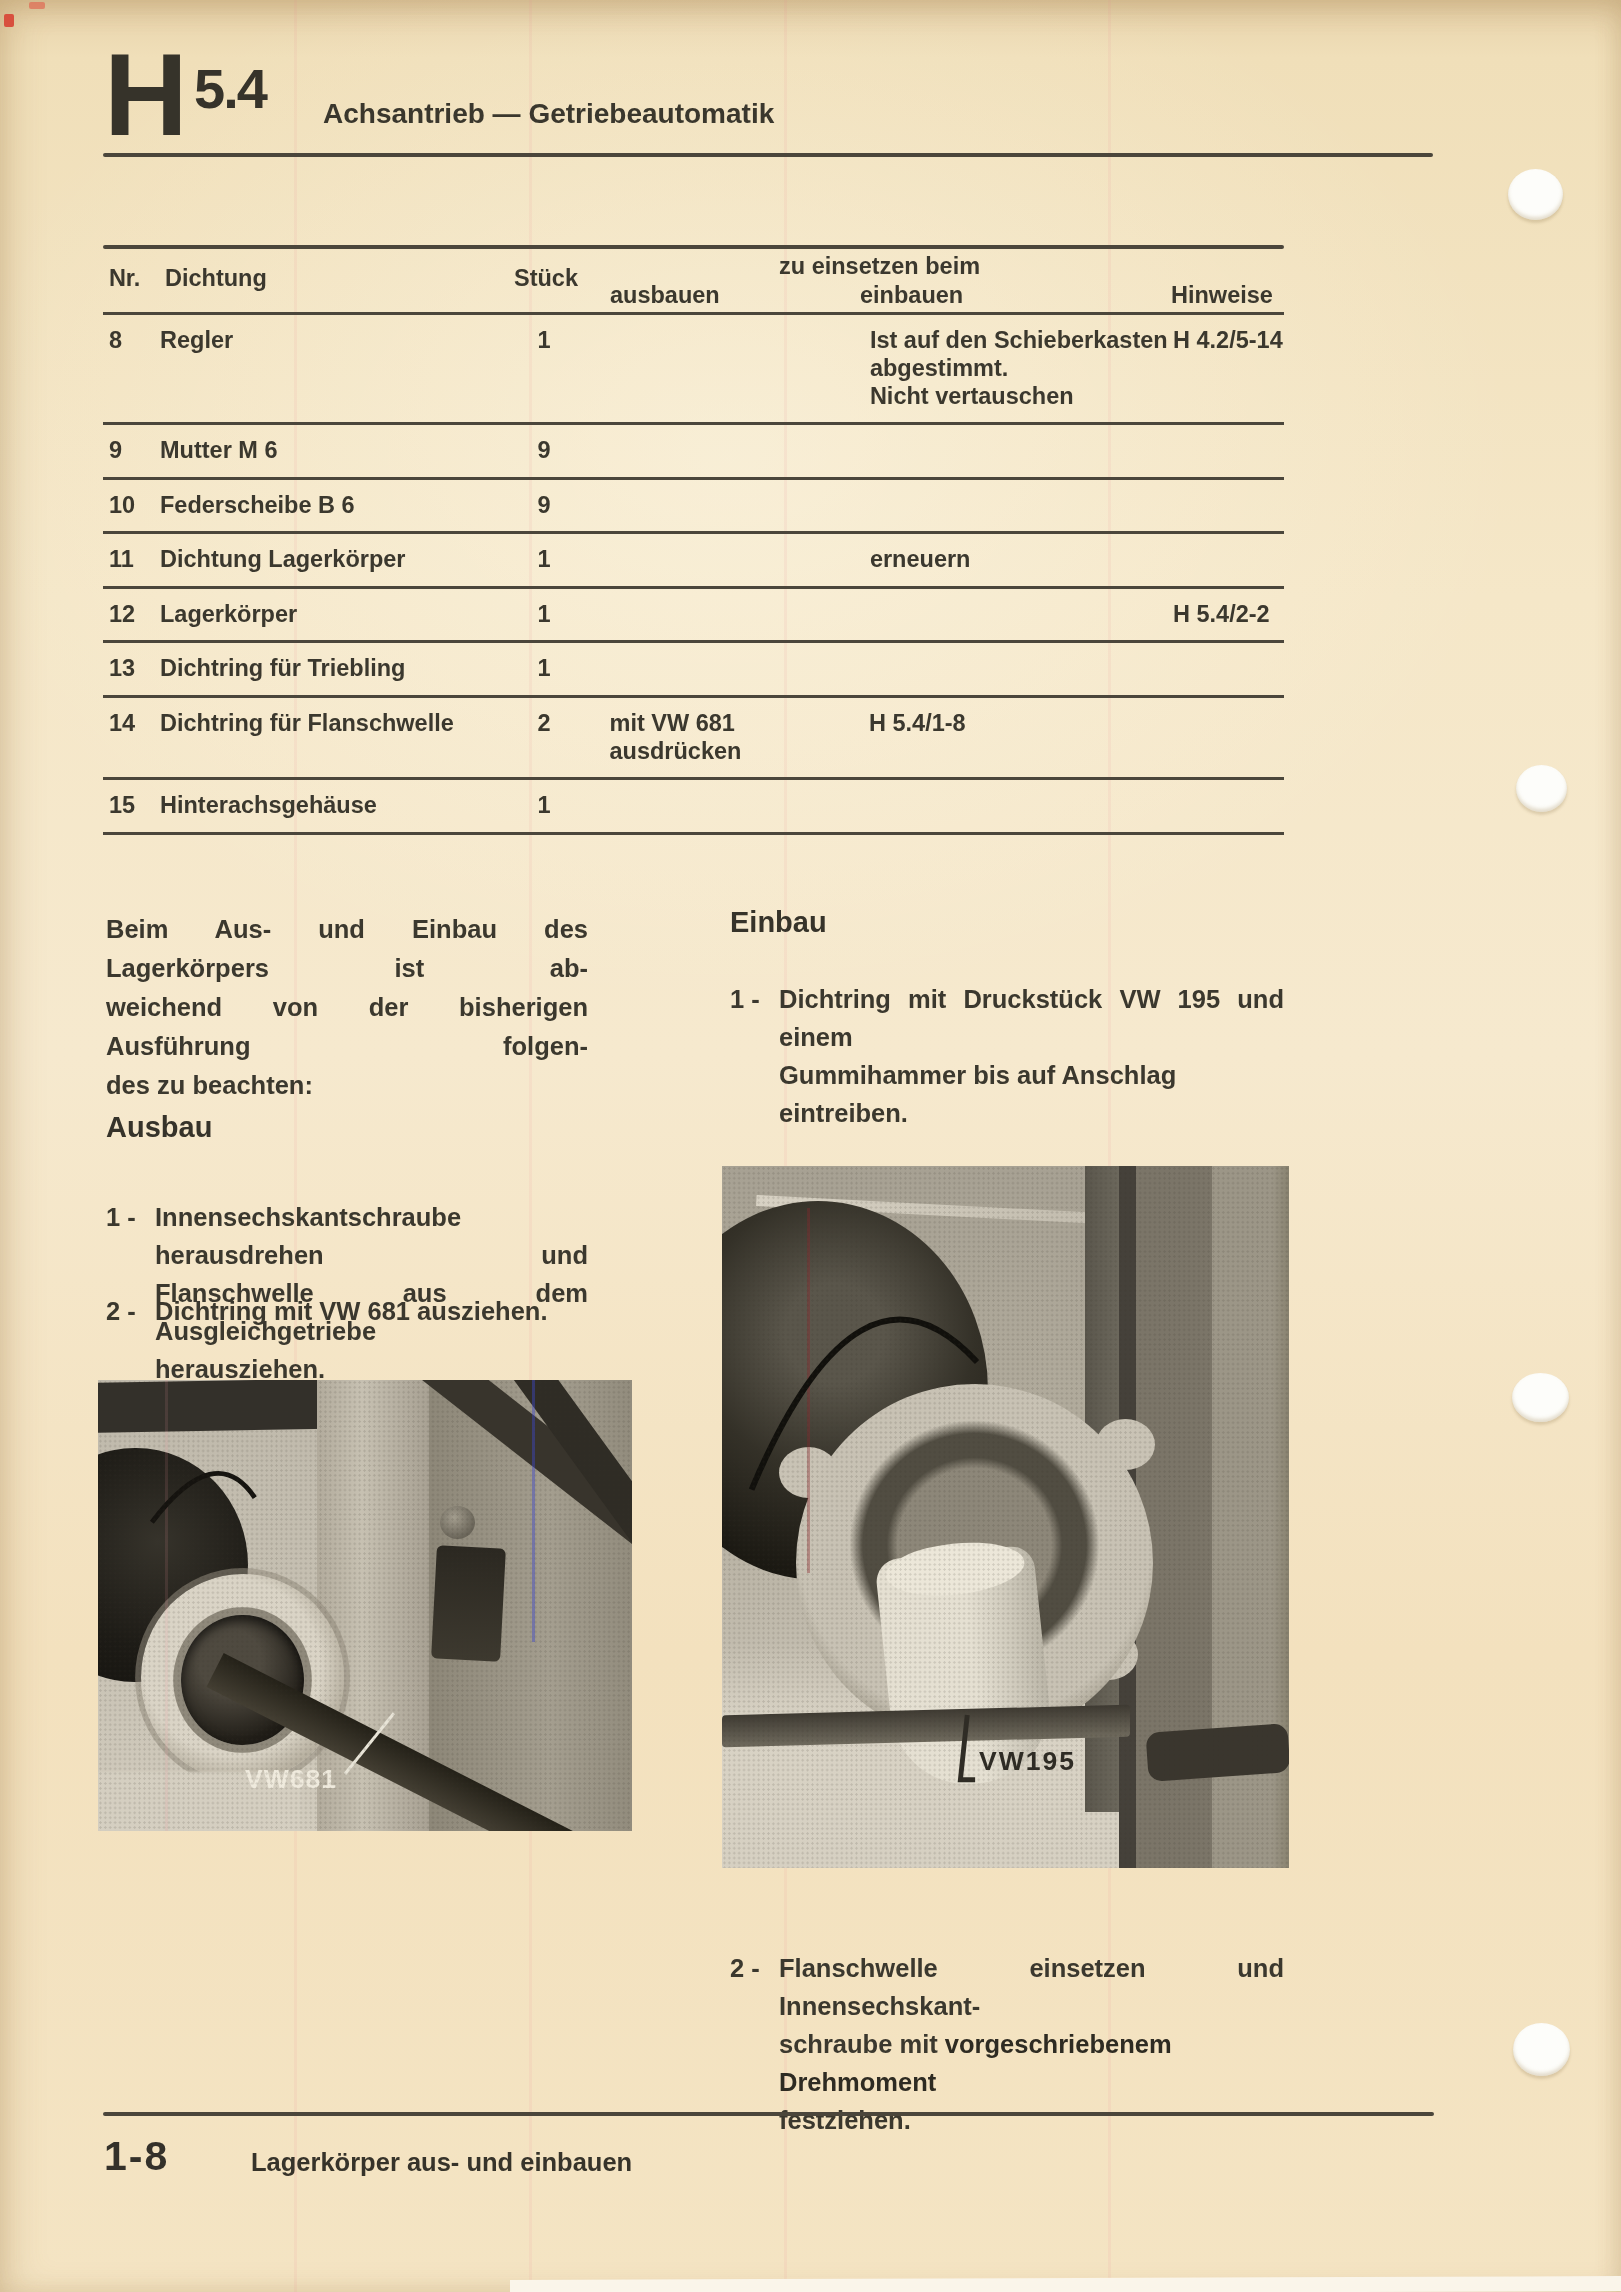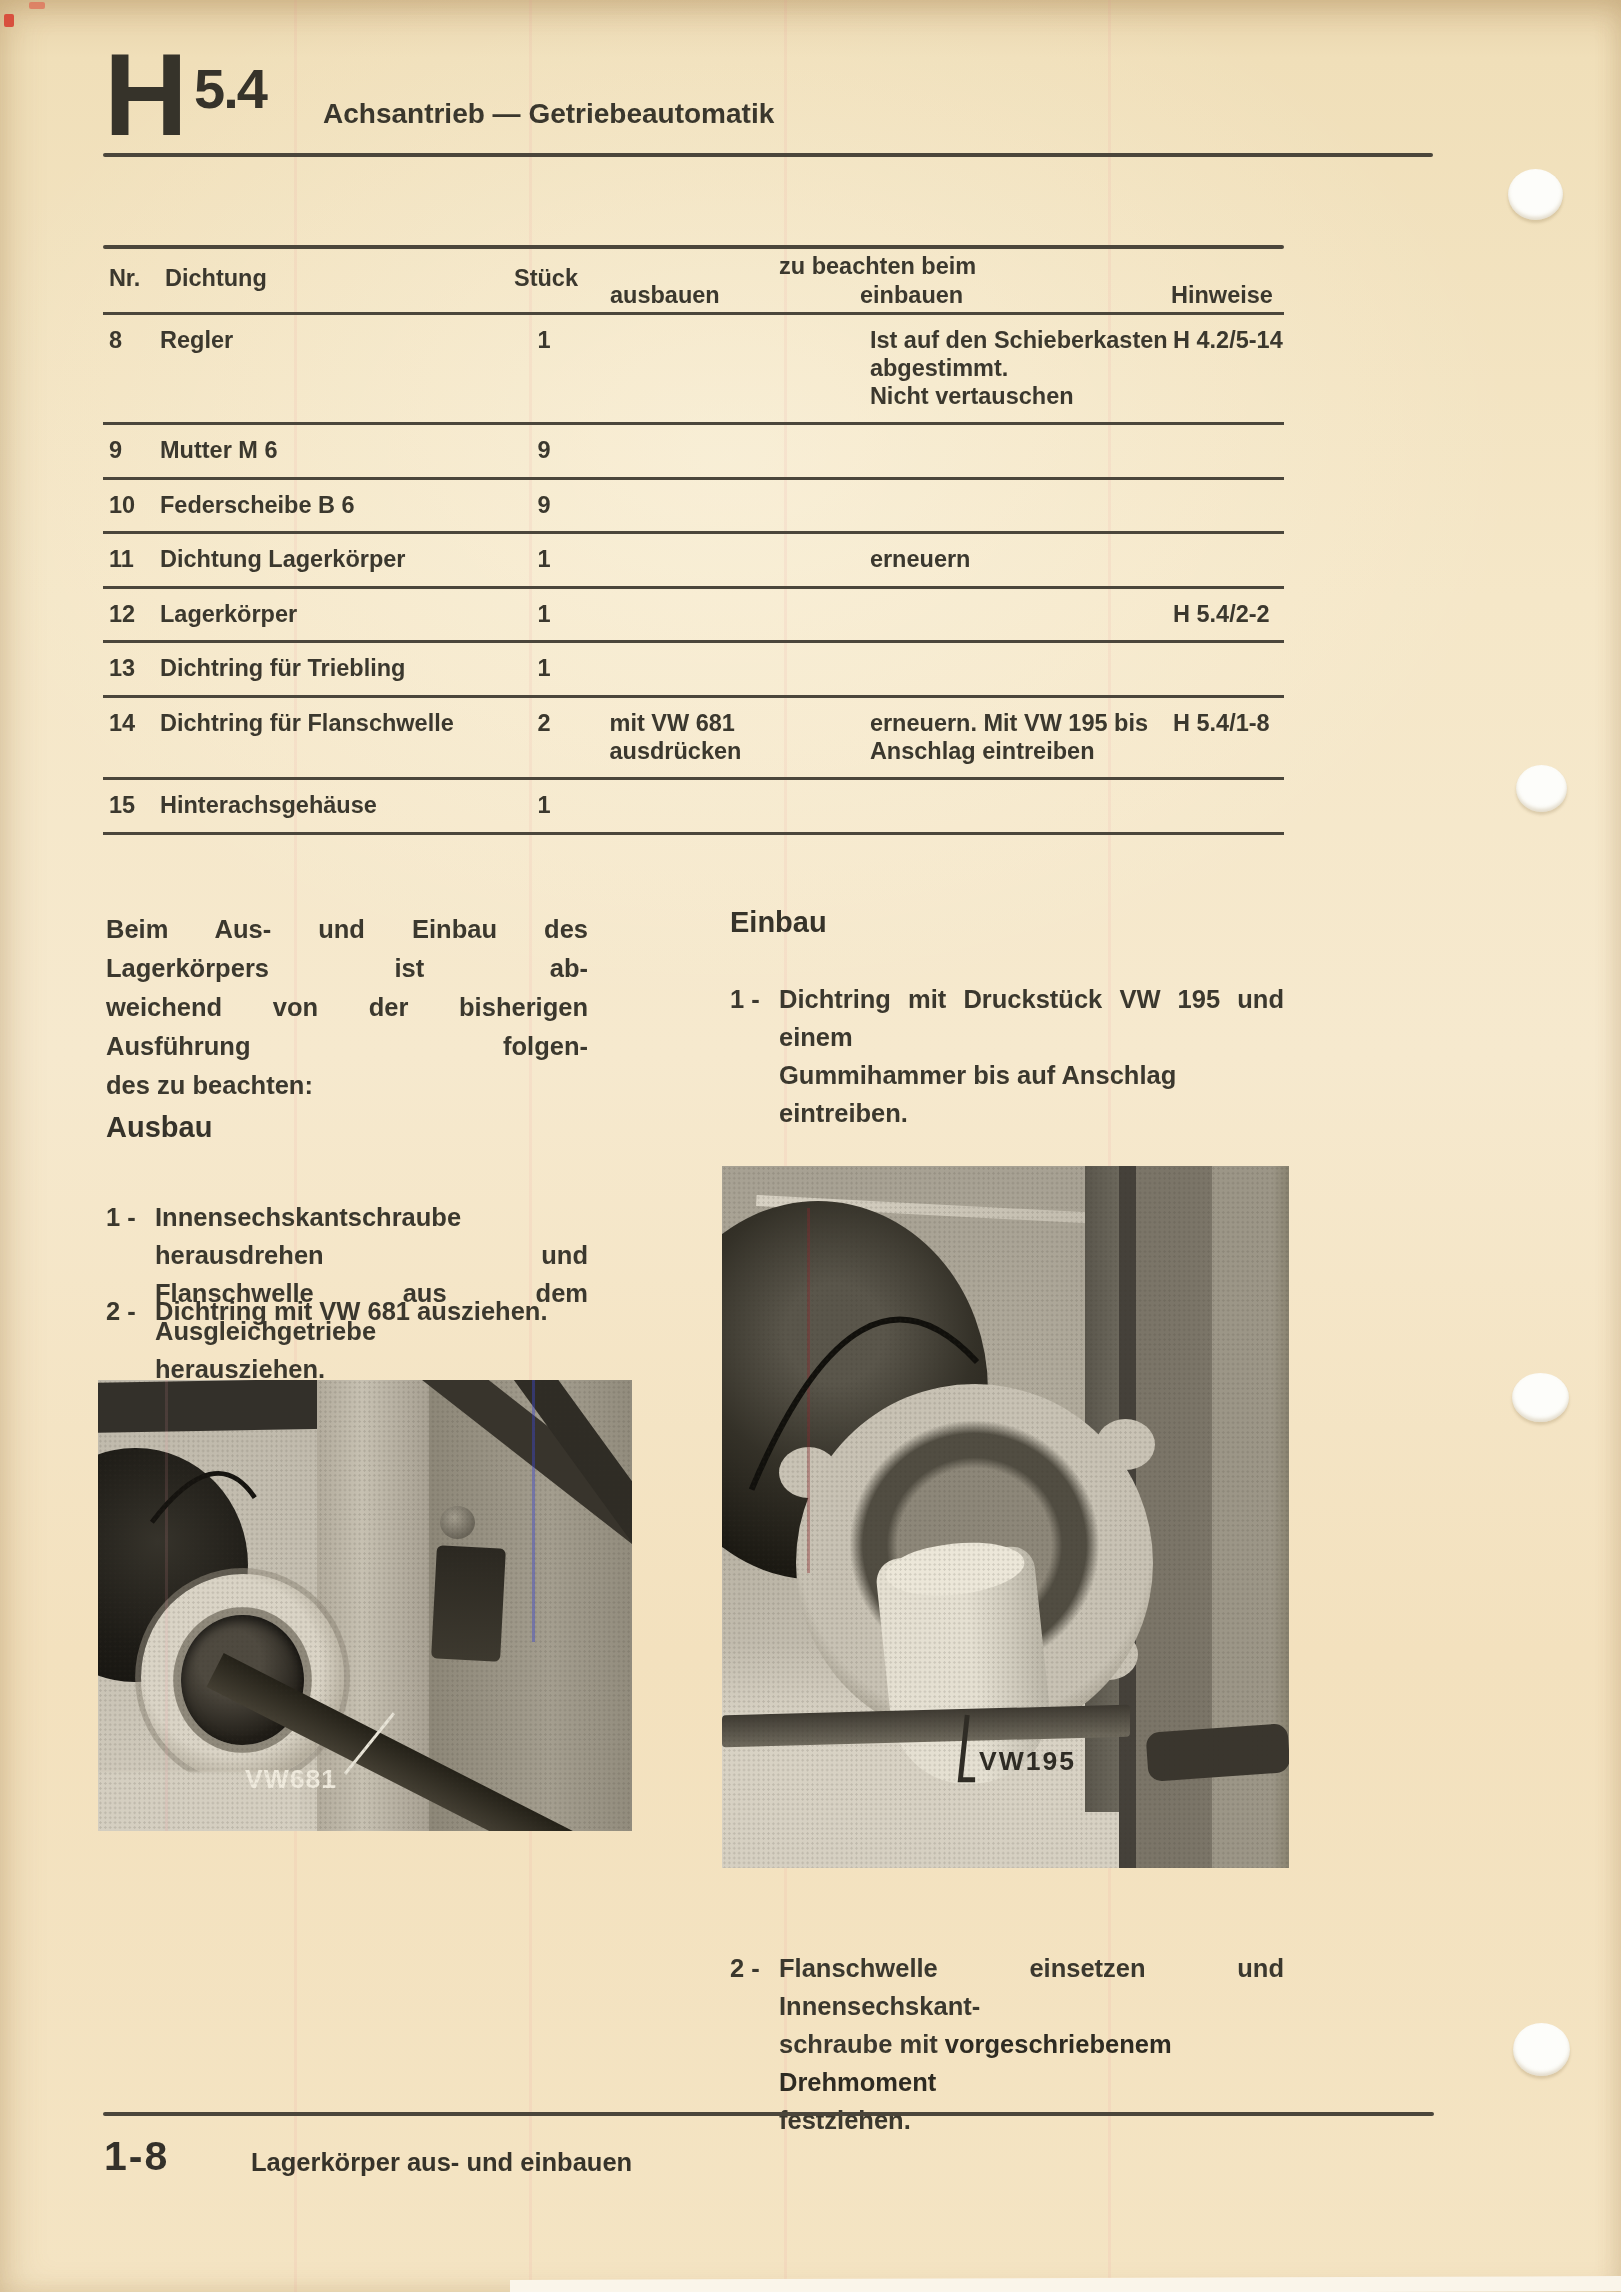--- a/index.html
+++ b/index.html
@@ -133,21 +133,21 @@
   <div class="h-title">Achsantrieb — Getriebeautomatik</div>
   <div class="rule" style="left:103px;top:153px;width:1330px;"></div>
 
   <div class="tbl">
     <div class="topline"></div>
     <div class="thead">
       <span class="th-nr">Nr.</span>
       <span class="th-ben">Dichtung</span>
       <span class="th-stk">Stück</span>
       <span class="th-aus">ausbauen</span>
-      <span class="th-zb1">zu beachten beim</span>
+      <span class="th-zb1">zu einsetzen beim</span>
       <span class="th-zb2">einbauen</span>
       <span class="th-hin">Hinweise</span>
     </div>
     <div>
 
         <div class="trow">
           <div class="c-nr">8</div>
           <div class="c-ben">Regler</div>
           <div class="c-stk">1</div>
           <div class="c-aus"></div>
@@ -199,22 +199,20 @@
           <div class="c-stk">1</div>
           <div class="c-aus"></div>
           <div class="c-hin"></div>
         </div>
 
         <div class="trow">
           <div class="c-nr">14</div>
           <div class="c-ben">Dichtring für Flanschwelle</div>
           <div class="c-stk">2</div>
           <div class="c-aus">mit VW 681 ausdrücken</div>
-          <div class="c-ein">erneuern. Mit VW 195 bis
-Anschlag eintreiben</div>
           <div class="c-hin">H 5.4/1-8</div>
         </div>
 
         <div class="trow">
           <div class="c-nr">15</div>
           <div class="c-ben">Hinterachsgehäuse</div>
           <div class="c-stk">1</div>
           <div class="c-aus"></div>
           <div class="c-ein"></div>
           <div class="c-hin"></div>

